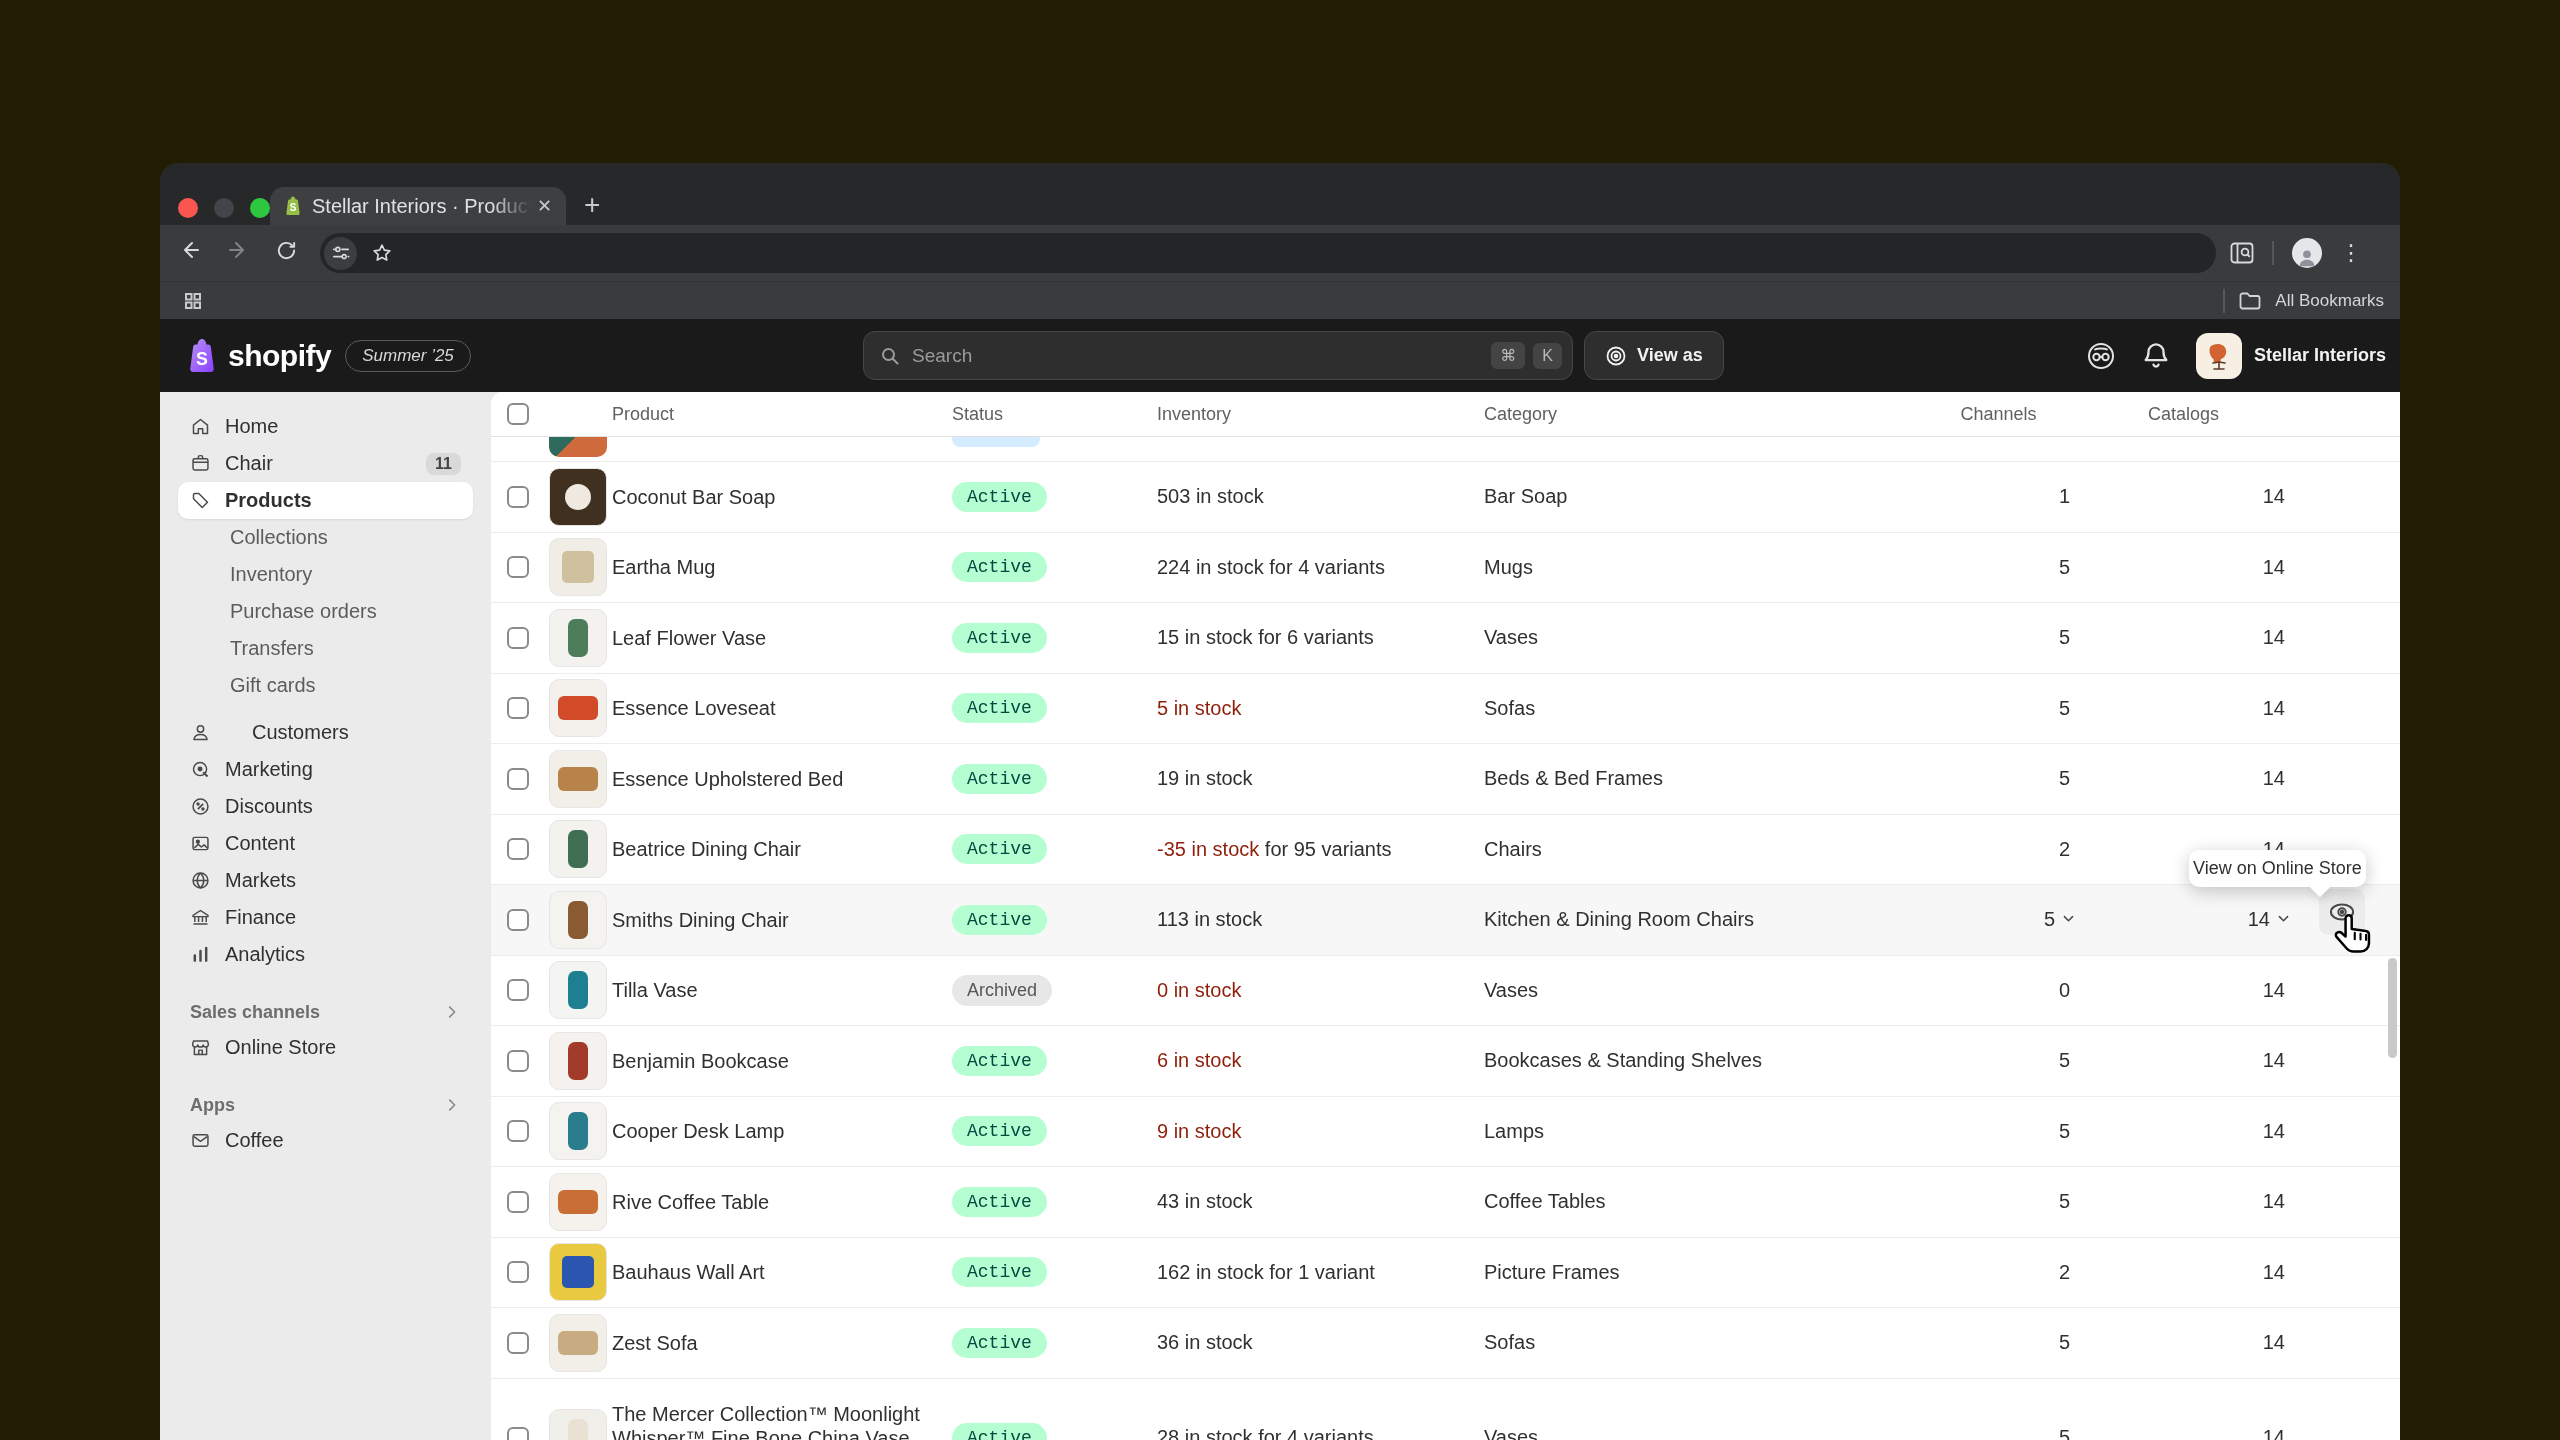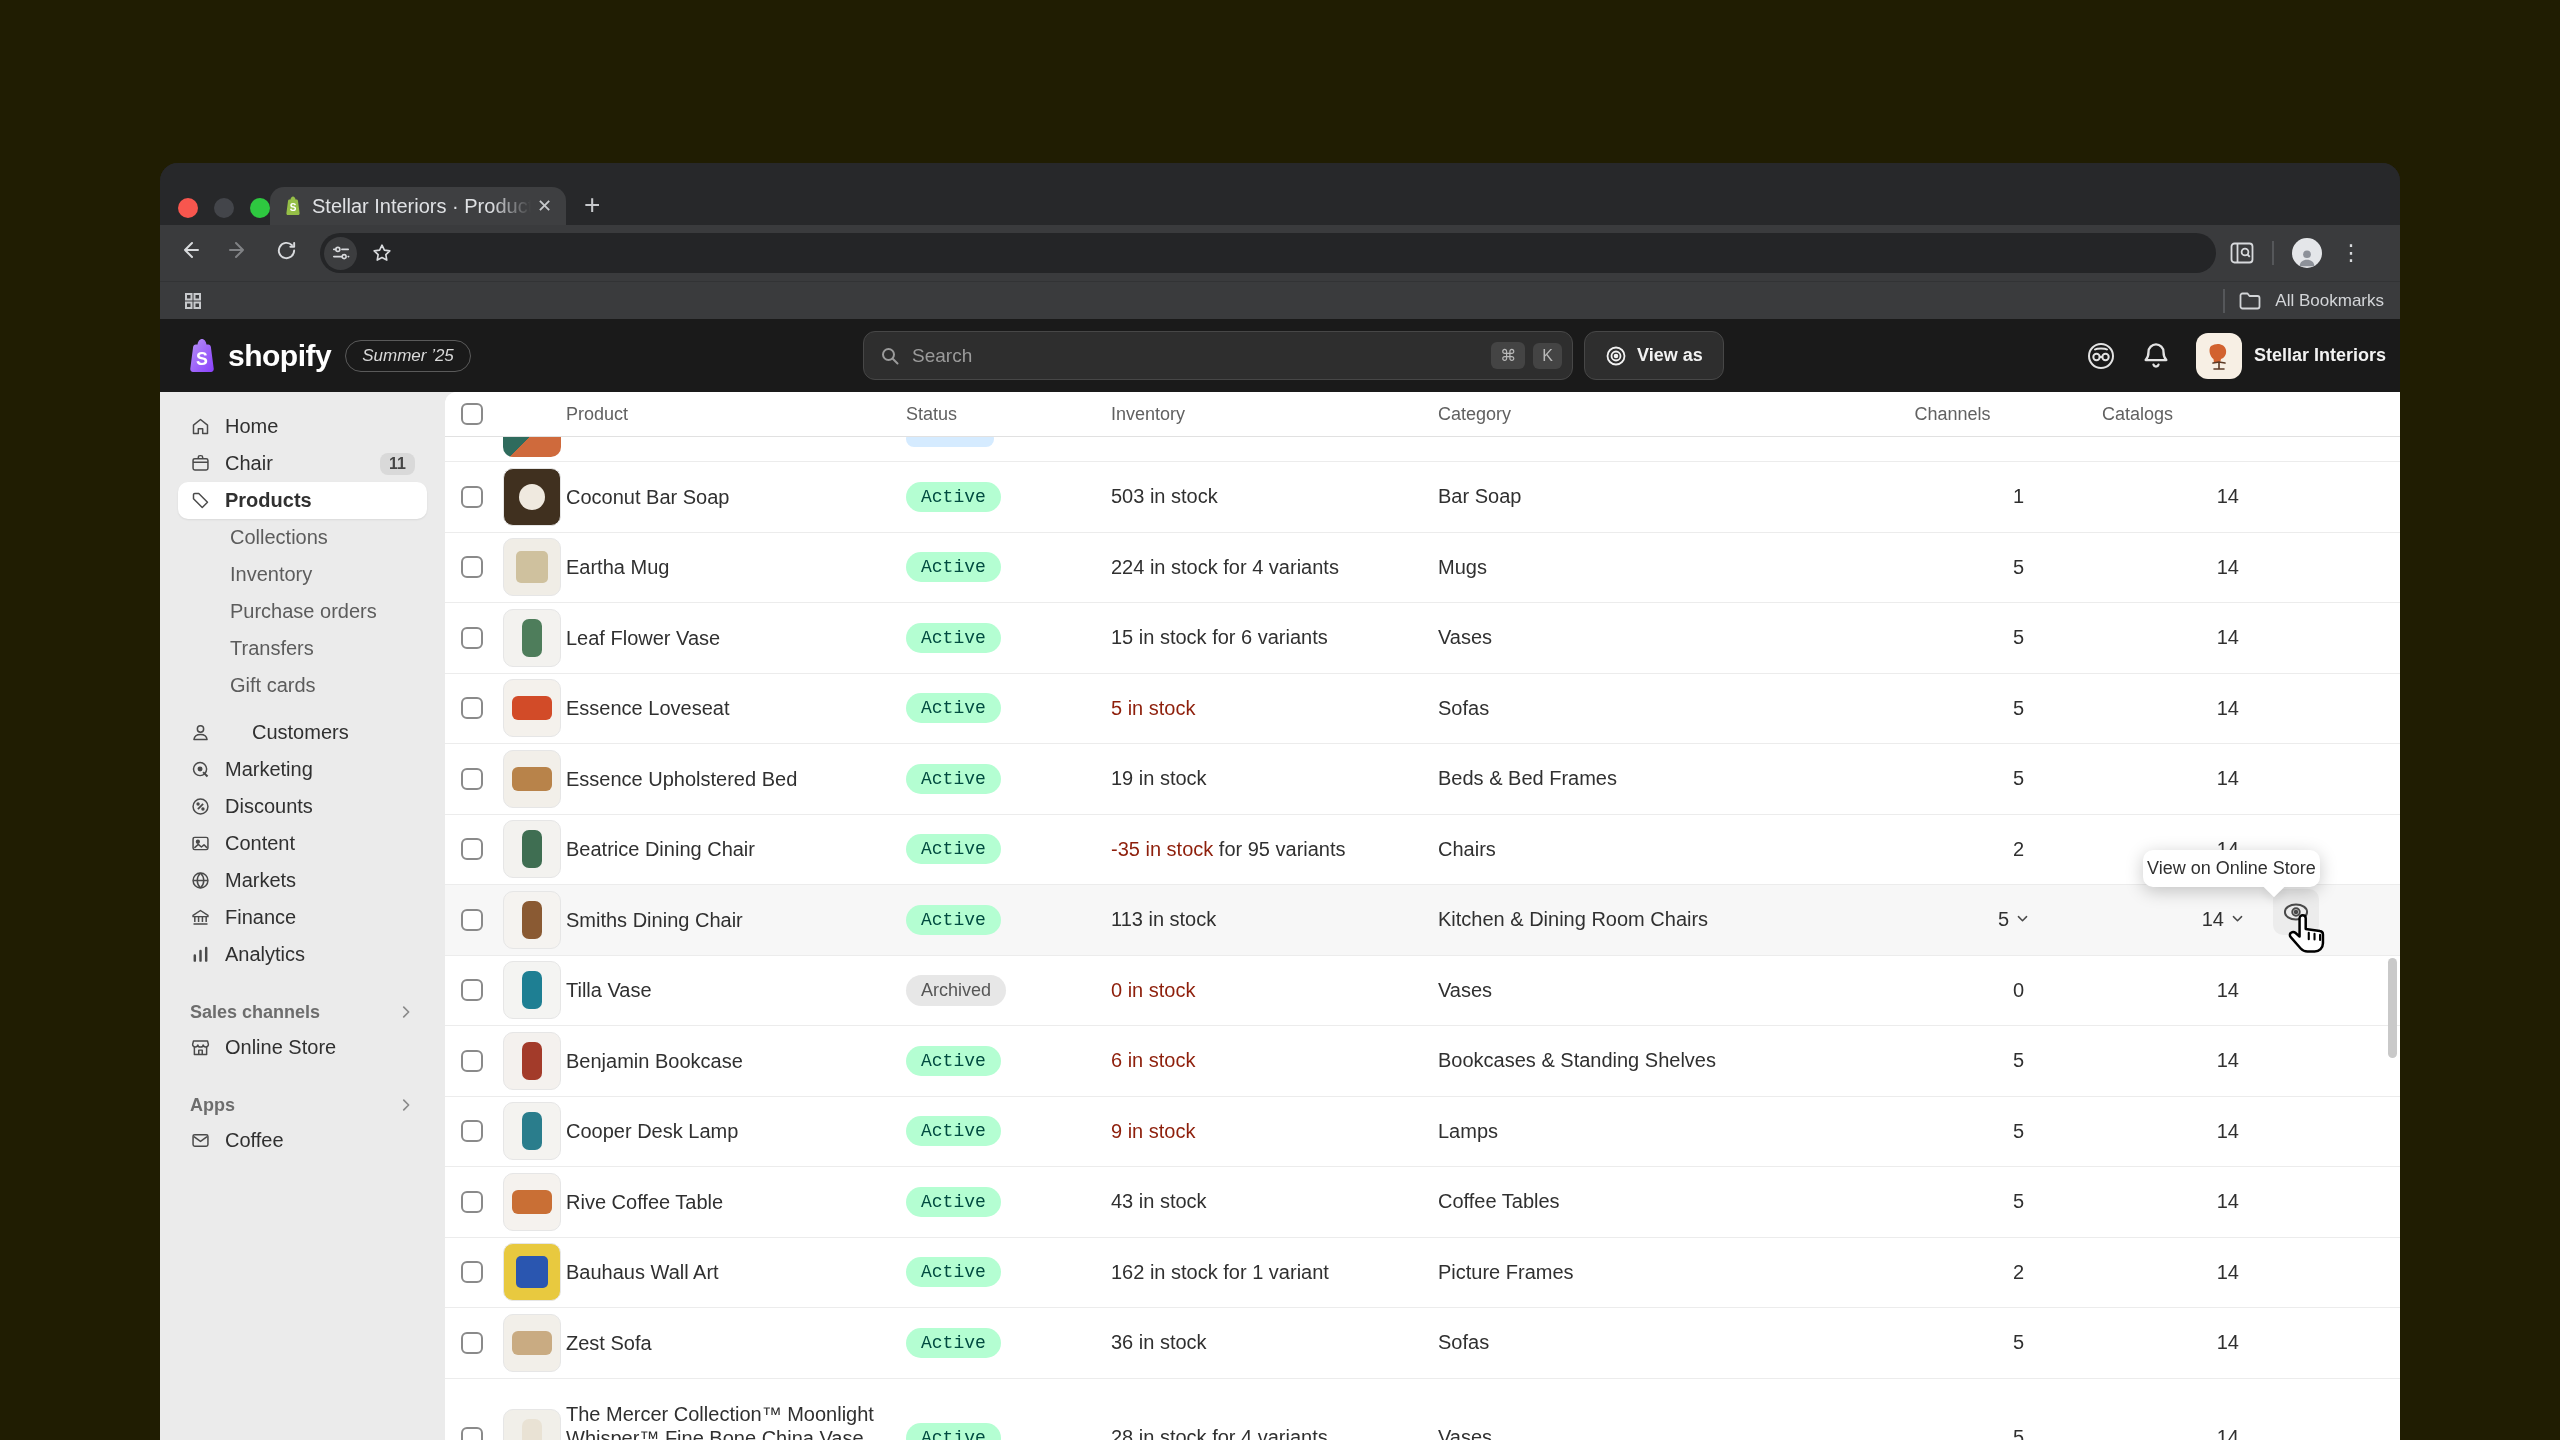--- a/index.html
+++ b/index.html
@@ -50,21 +50,21 @@
   .key { background:#444; color:#b9b9b9; font-size:16px; border-radius:6px; padding:4px 9px; margin-left:8px; }
   .viewas { position:absolute; left:1424px; top:12px; height:49px; background:#2e2e2e; border:1px solid #474747;
             border-radius:12px; display:flex; align-items:center; gap:10px; padding:0 20px; color:#f2f2f2; font-size:18px; font-weight:700; }
   .adm-right { position:absolute; right:14px; top:0; height:73px; display:flex; align-items:center; gap:26px; }
   .storechip { display:flex; align-items:center; gap:12px; }
   .storeavatar { width:46px; height:46px; border-radius:12px; background:#f7efe4; display:flex; align-items:center; justify-content:center; }
   .storename { color:#f2f2f2; font-size:18px; font-weight:700; }
 
   
   .main { display:flex; height:1048px; background:#ebebeb; }
-  .sidebar { width:285px; padding:16px 18px 0 18px; flex:none; }
+  .sidebar { width:331px; padding:16px 18px 0 18px; flex:none; }
   .sitem { display:flex; align-items:center; height:37px; border-radius:10px; padding:0 12px; color:#303030;
            font-size:20px; font-weight:500; gap:14px; }
   .sitem .lbl { flex:1; }
   .sitem.selected { background:#fff; font-weight:700; box-shadow:0 1px 2px rgba(0,0,0,.08); }
   .sub { padding-left:52px; color:#5c5c5c; font-weight:400; }
   .section { margin-top:22px; height:34px; display:flex; align-items:center; padding:0 12px; color:#6d6d6d;
              font-size:18px; font-weight:700; }
   .section .lbl { flex:1; }
   .nbadge { background:#d9d9d9; color:#454545; font-size:16px; font-weight:600; border-radius:8px; padding:2px 9px; }
   .sidebar svg { flex:none; }

